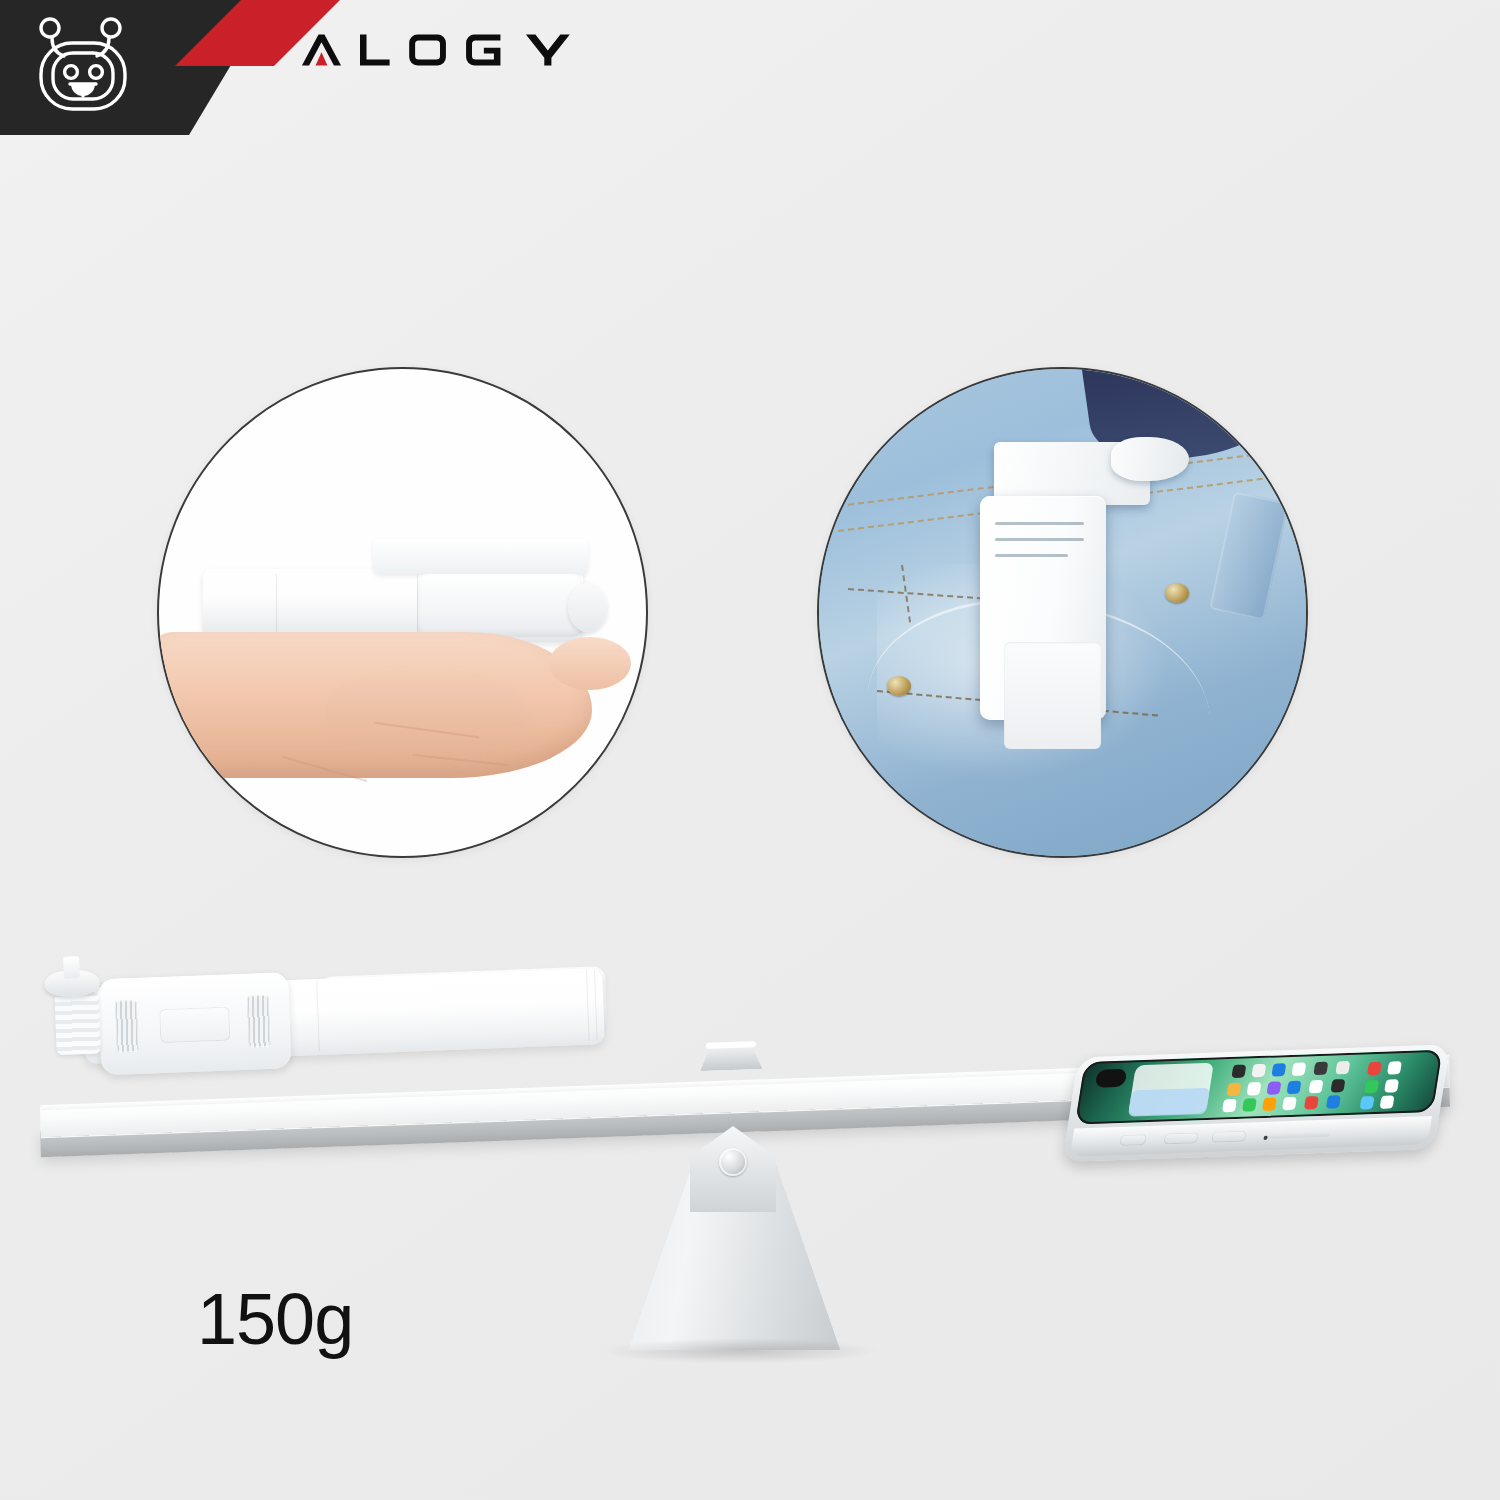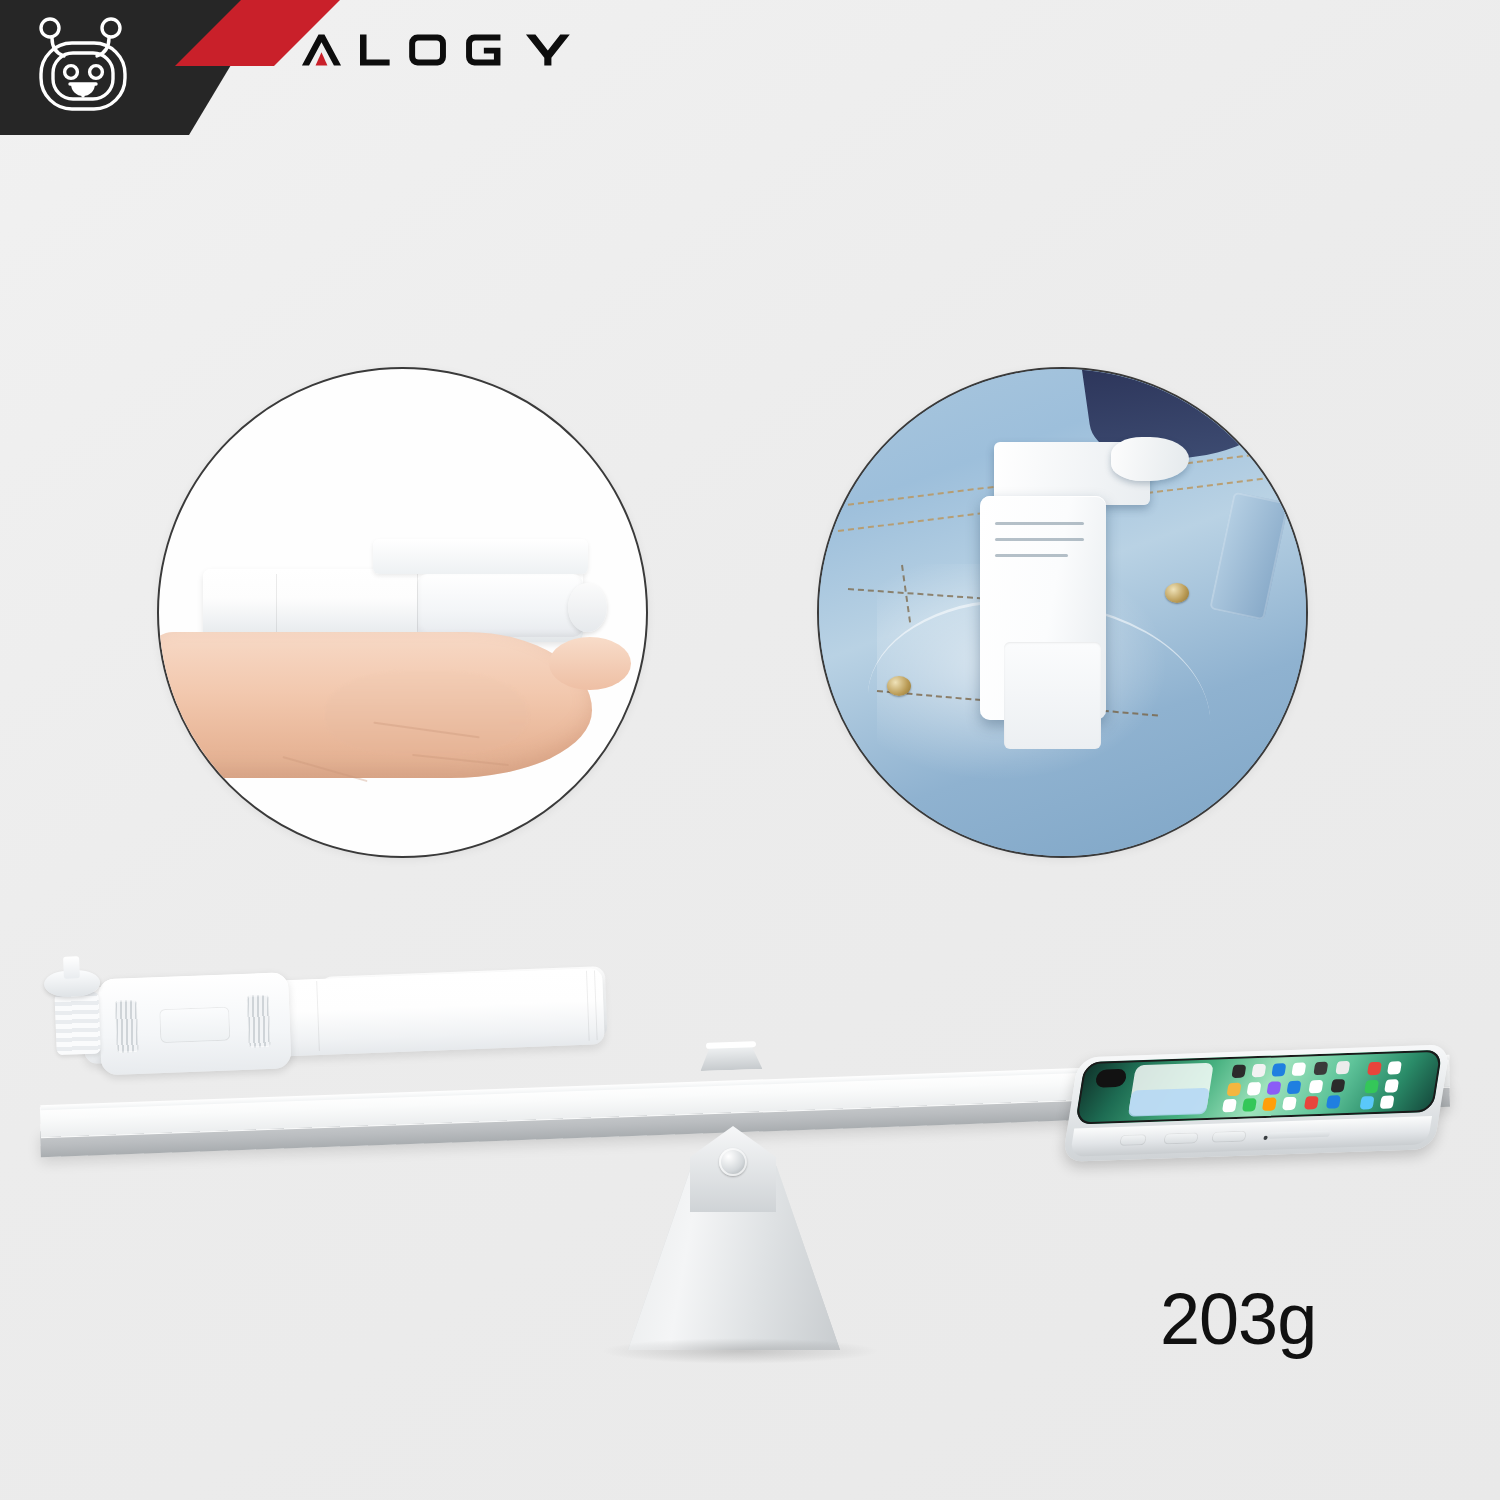--- a/index.html
+++ b/index.html
@@ -470,15 +470,15 @@
       <div class="phone-side">
         <div class="btn-s" style="left:48px;width:26px;"></div>
         <div class="btn-s" style="left:92px;width:34px;"></div>
         <div class="btn-s" style="left:140px;width:34px;"></div>
         <div class="speaker" style="left:196px;"></div>
         <div class="mic-dot" style="left:192px;"></div>
       </div>
     </div>
   </div>
 
-  <div class="weight w-right">203g</div>
+  <div class="weight w-left">150g</div>
 
 </div>
 
 </body></html>

